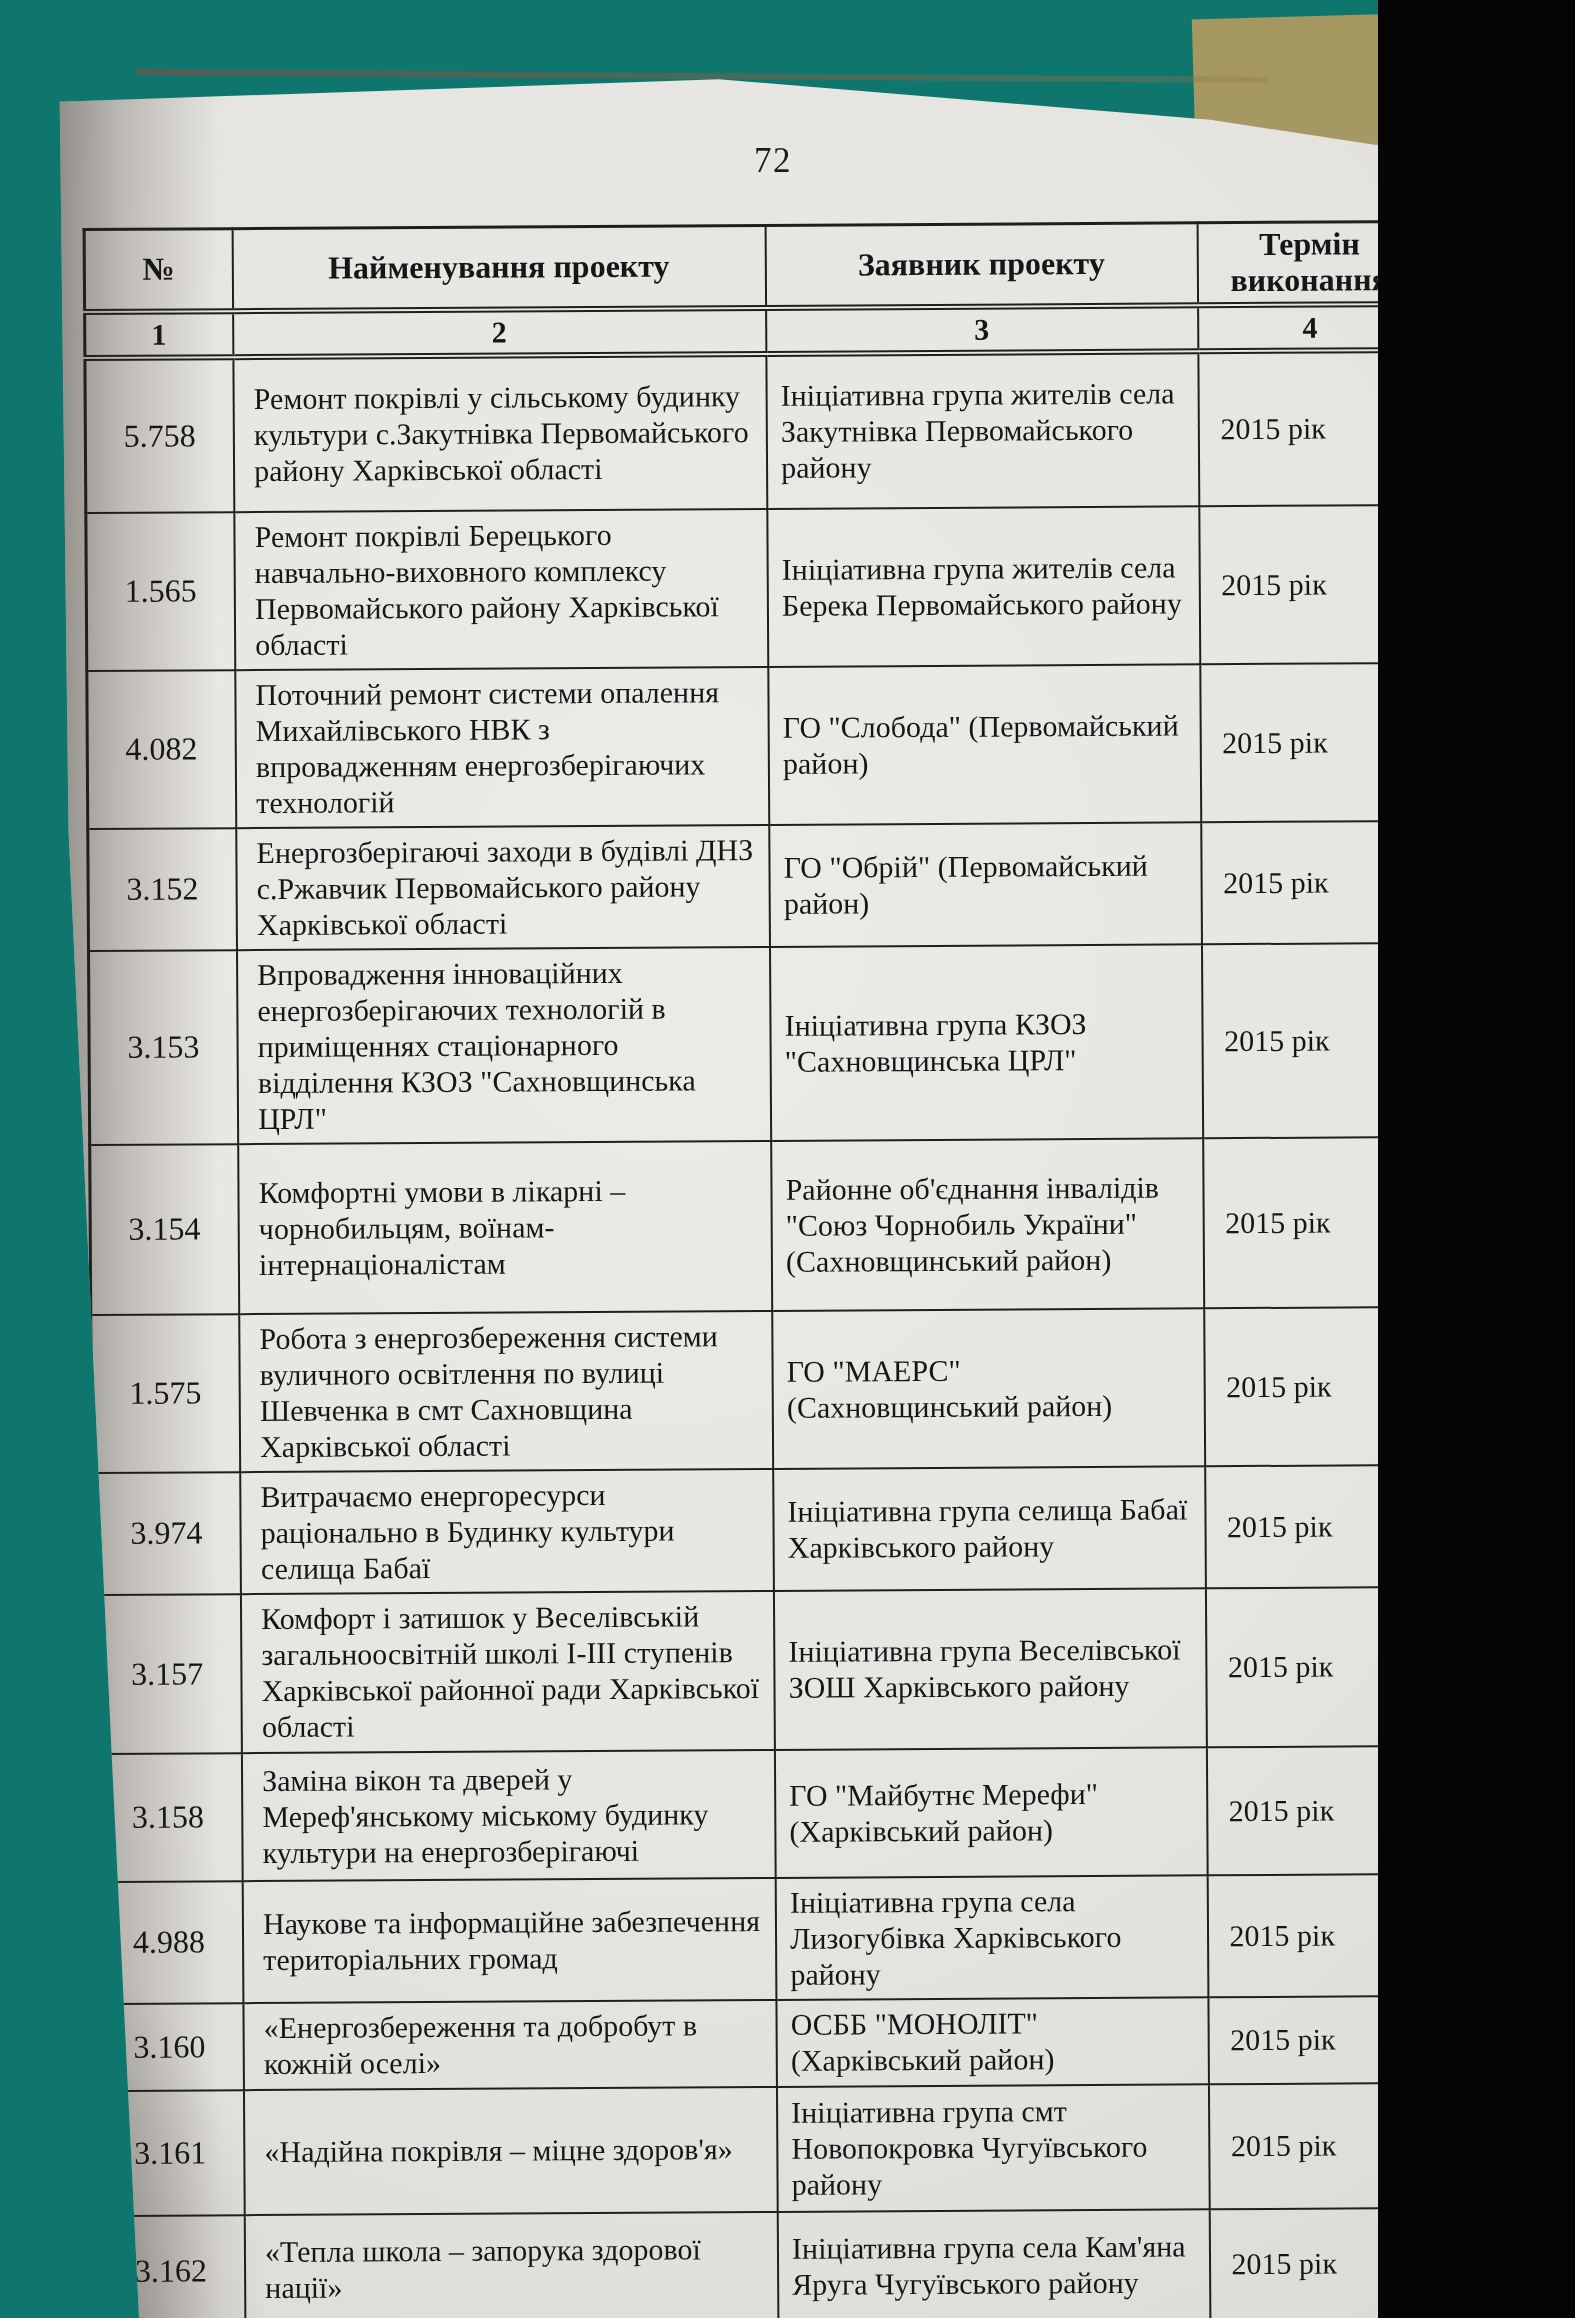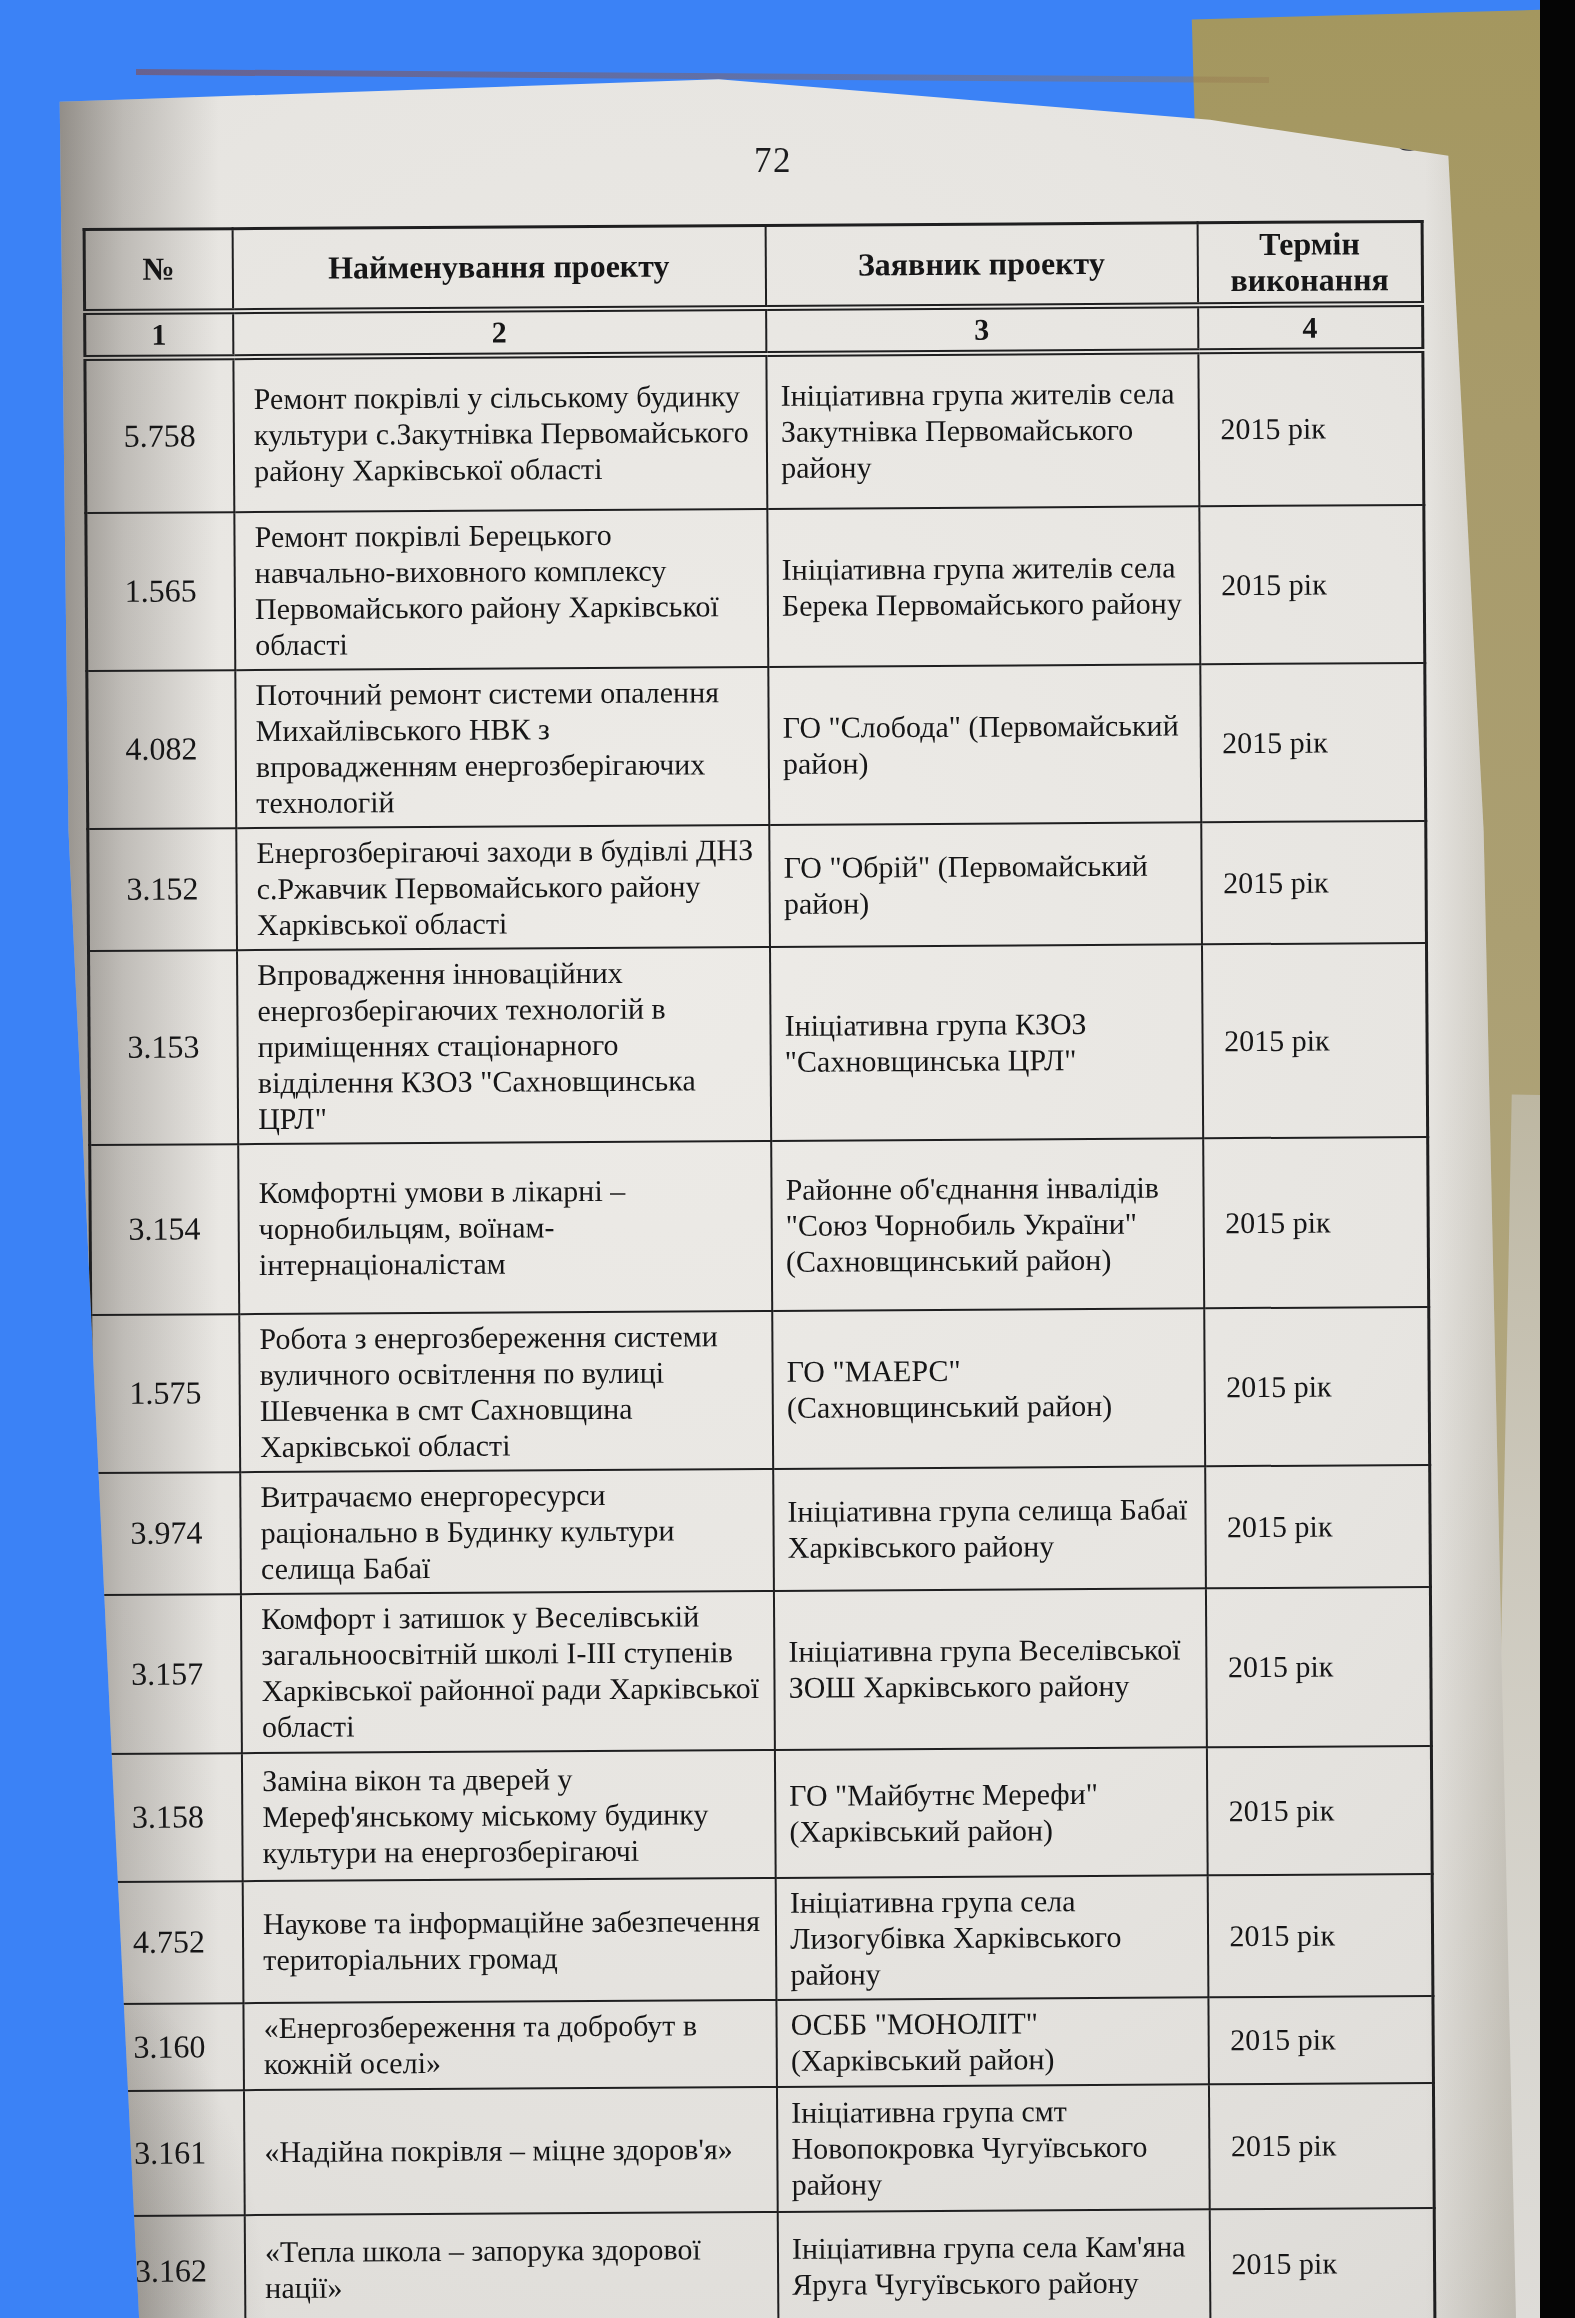--- a/index.html
+++ b/index.html
@@ -1,16 +1,16 @@
 <!DOCTYPE html>
 <html style="font-size:12px"><head>
 <meta charset="utf-8">
 <style>
   html,body{margin:0;padding:0;background:#050505;}
-  .scene{position:relative;width:1540px;height:2319px;overflow:hidden;background:#3b82f6;
+  .scene{position:relative;width:1378px;height:2319px;overflow:hidden;background:#0f766e;
          font-family:"Liberation Serif",serif;}
   
   .cover{position:absolute;left:1224px;top:13.6px;width:363px;height:2312px;
          background:linear-gradient(180deg,#a4975f 0%,#a89b6b 18%,#ab9f72 40%,#b1a67e 60%,#bcb headers 0%,#c3bda8 100%);
          background:linear-gradient(180deg,#a4975f 0%,#a89b6b 18%,#ab9f72 40%,#b1a67e 60%,#c3bda8 100%);
          transform:rotate(-1.6deg);z-index:0;}
   
   .stack{position:absolute;left:1500px;top:1095px;width:59px;height:1224px;
          background:linear-gradient(180deg,#bdb7a2 0%,#ccc8bc 35%,#d8d6d0 75%,#dedcd8 100%);
          transform:rotate(1.1deg);z-index:1;}
@@ -150,21 +150,21 @@
   </tr>
 
   <tr style="height: 128px;">
     <td class="c-num">3.158</td>
     <td class="c-proj">Заміна вікон та дверей у Мереф'янському міському будинку культури на енергозберігаючі</td>
     <td class="c-app">ГО "Майбутнє Мерефи" (Харківський район)</td>
     <td class="c-term">2015 рік</td>
   </tr>
 
   <tr style="height: 115px;">
-    <td class="c-num">4.752</td>
+    <td class="c-num">4.988</td>
     <td class="c-proj">Наукове та інформаційне забезпечення територіальних громад</td>
     <td class="c-app">Ініціативна група села Лизогубівка Харківського району</td>
     <td class="c-term">2015 рік</td>
   </tr>
 
   <tr style="height: 87px;">
     <td class="c-num">3.160</td>
     <td class="c-proj">«Енергозбереження та добробут в кожній оселі»</td>
     <td class="c-app">ОСББ "МОНОЛІТ" (Харківський район)</td>
     <td class="c-term">2015 рік</td>

